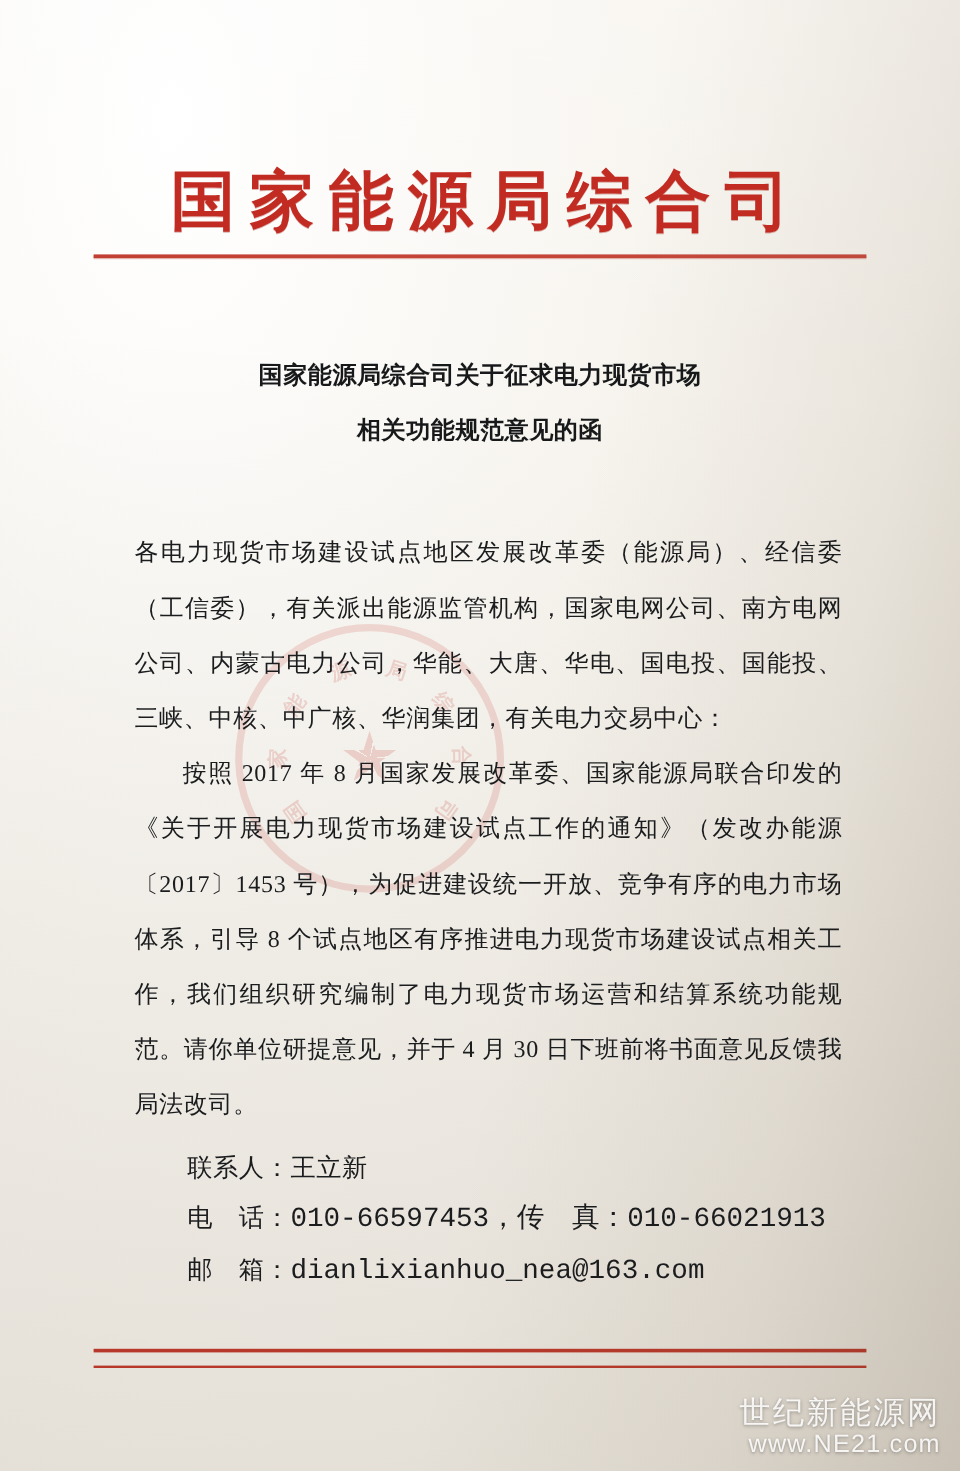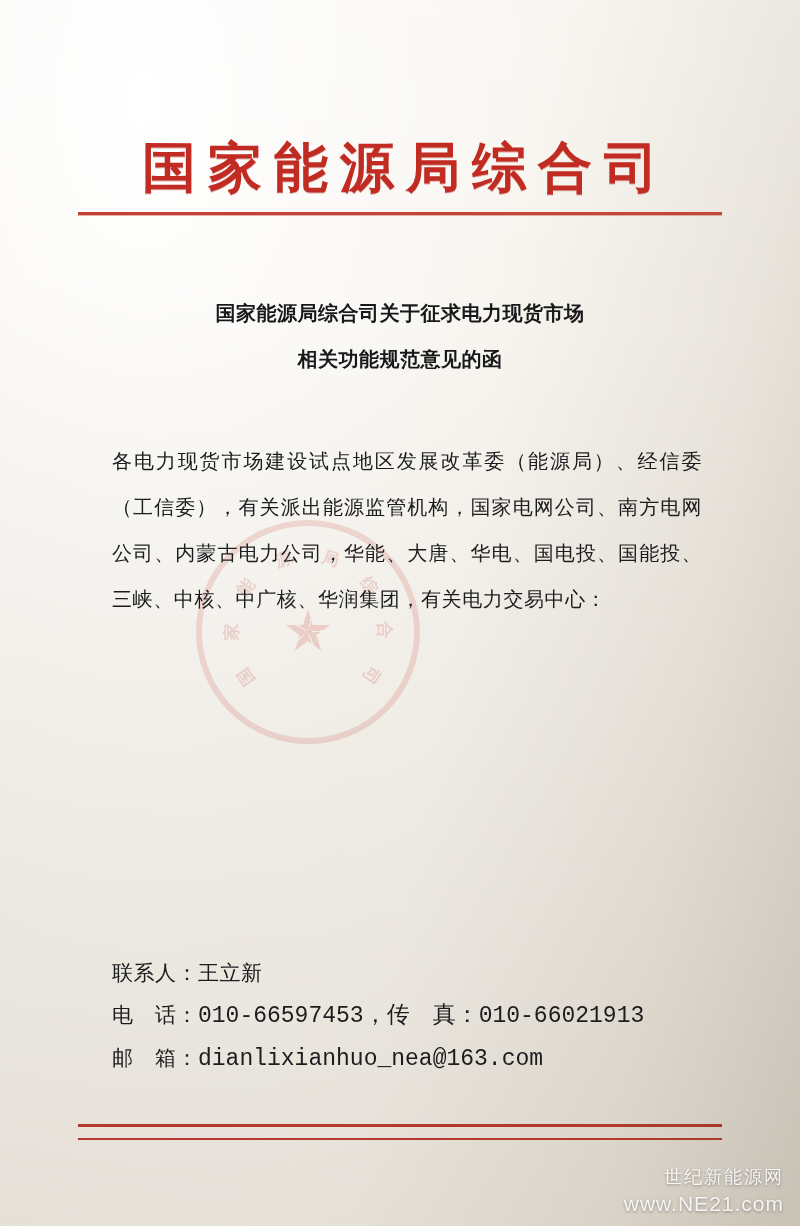--- a/index.html
+++ b/index.html
@@ -116,21 +116,21 @@
   .contact {
     position: absolute;
     top: 952px;
     left: 112px;
     width: 600px;
     font-size: 21px;
     line-height: 42px;
     color: #1b1c1e;
     letter-spacing: 0.5px;
   }
-  .contact .row { display: block; white-space: pre; }
+  .contact .row { display: block; white-space: pre; margin-left: 44px; }
   .contact .mono {
     font-family: "Liberation Mono", "DejaVu Sans Mono", monospace;
     font-size: 23px;
     letter-spacing: 0px;
   }
 
   
   .seal {
     position: absolute;
     left: 196px;
@@ -184,21 +184,21 @@
     right: 16px;
     bottom: 10px;
     text-align: right;
     color: rgba(255,255,255,0.88);
     text-shadow: 0 1px 3px rgba(0,0,0,0.35);
     z-index: 5;
     font-family: "Liberation Sans", "DejaVu Sans", sans-serif;
   }
   .watermark .wm-main {
     display: block;
-    font-size: 18px;
+    font-size: 26px;
     letter-spacing: 2px;
     font-weight: 500;
     line-height: 30px;
   }
   .watermark .wm-sub {
     display: block;
     font-size: 21px;
     letter-spacing: 1px;
     line-height: 24px;
   }
@@ -227,20 +227,21 @@
 
     <div class="rule-top"></div>
 
     <div class="title">
       <span class="line">国家能源局综合司关于征求电力现货市场</span>
       <span class="line">相关功能规范意见的函</span>
     </div>
 
     <div class="body-text">
       <p class="para">各电力现货市场建设试点地区发展改革委（能源局）、经信委（工信委），有关派出能源监管机构，国家电网公司、南方电网公司、内蒙古电力公司，华能、大唐、华电、国电投、国能投、三峡、中核、中广核、华润集团，有关电力交易中心：</p>
+      <p class="para indent">按照 2017 年 8 月国家发展改革委、国家能源局联合印发的《关于开展电力现货市场建设试点工作的通知》（发改办能源〔2017〕1453 号），为促进建设统一开放、竞争有序的电力市场体系，引导 8 个试点地区有序推进电力现货市场建设试点相关工作，我们组织研究编制了电力现货市场运营和结算系统功能规范。请你单位研提意见，并于 4 月 30 日下班前将书面意见反馈我局法改司。</p>
     </div>
 
     <div class="contact">
       <span class="row"><span>联系人：</span><span>王立新</span></span>
       <span class="row"><span>电　话：</span><span class="mono">010-66597453，传　真：010-66021913</span></span>
       <span class="row"><span>邮　箱：</span><span class="mono">dianlixianhuo_nea@163.com</span></span>
     </div>
 
     <div class="rule-bottom-1"></div>
     <div class="rule-bottom-2"></div>

